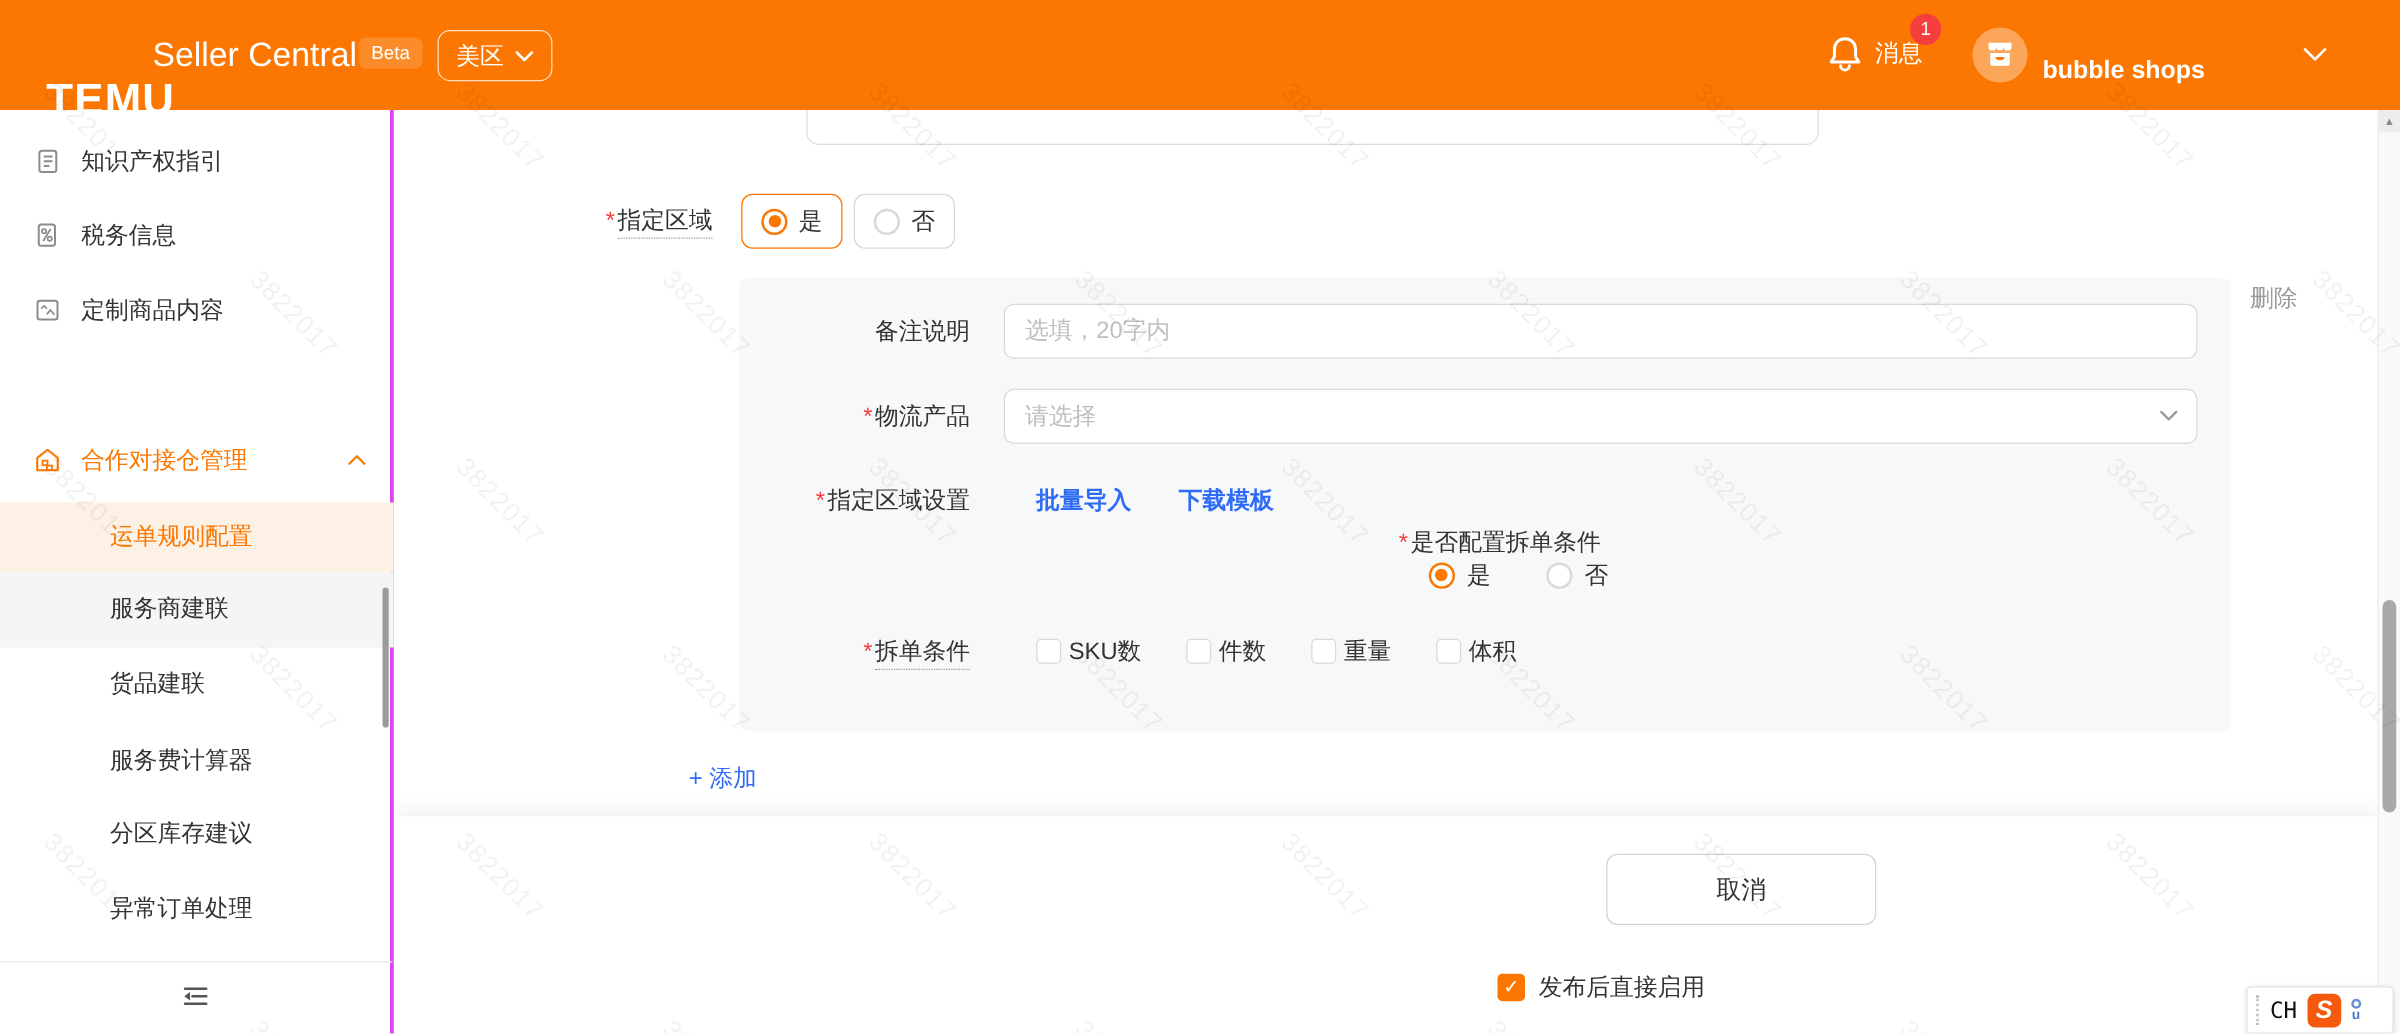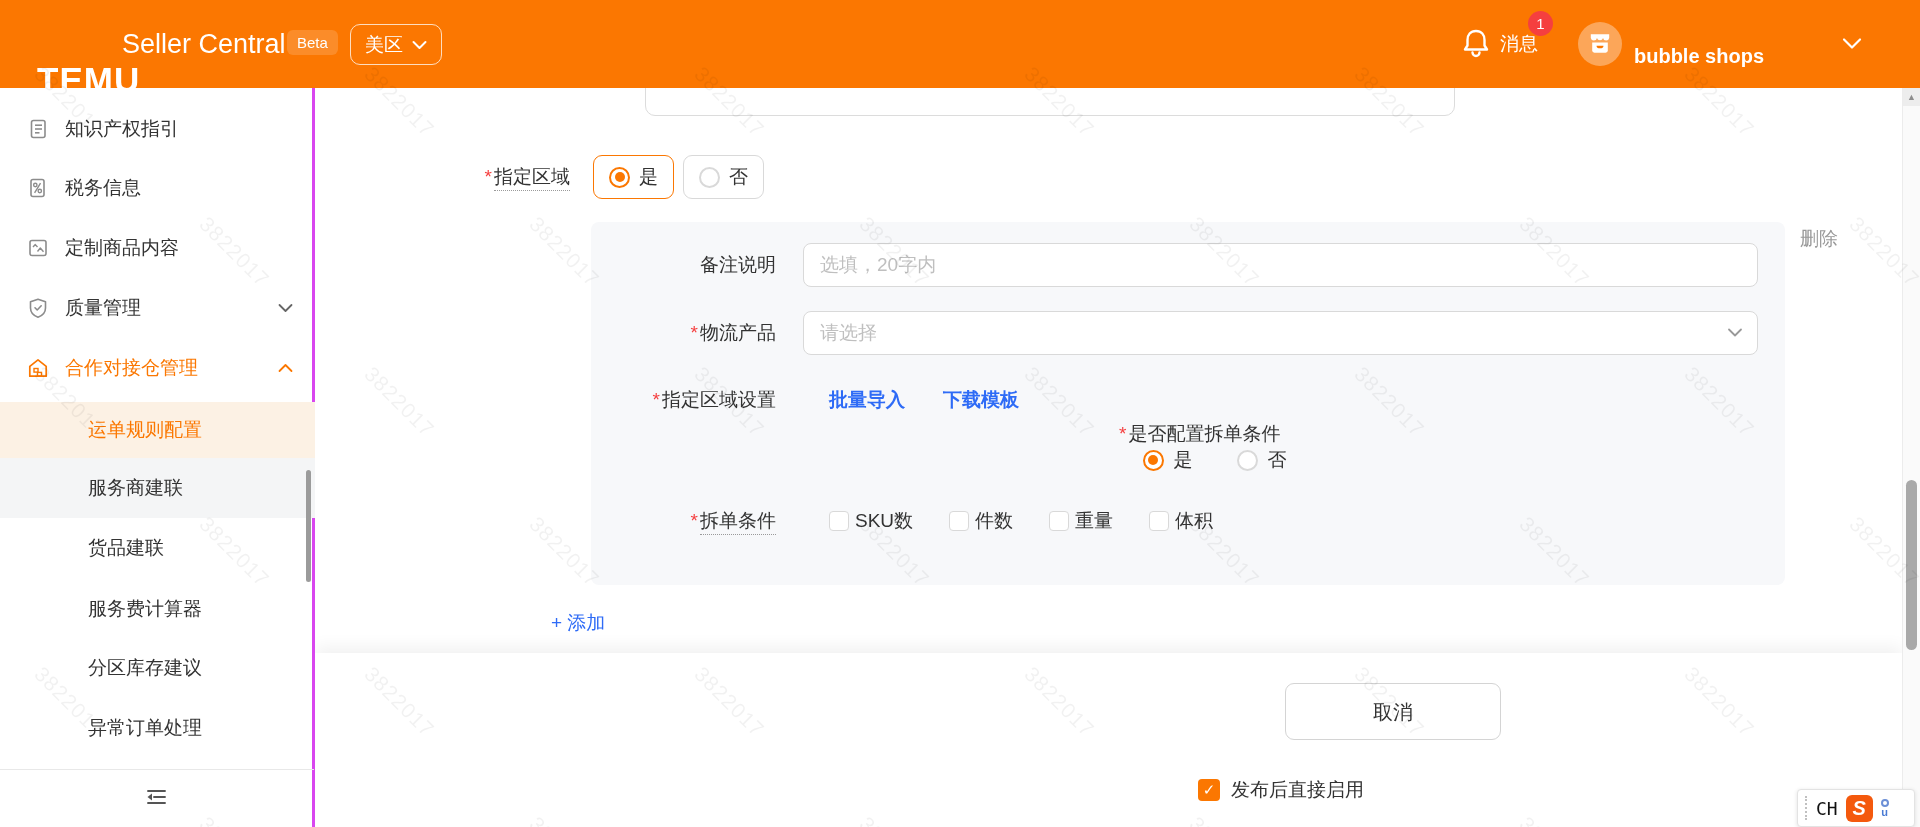--- a/index.html
+++ b/index.html
@@ -159,32 +159,20 @@
 
     <div class="menu-item" style="top:130px;">
       <svg width="24" height="24" viewBox="0 0 24 24">
         <rect x="4" y="4.5" width="16" height="15" rx="2" fill="none" stroke="#8C8C8C" stroke-width="1.6"></rect>
         <polyline points="7,11 9.3,8.6 11.5,11" fill="none" stroke="#8C8C8C" stroke-width="1.4" stroke-linejoin="round"></polyline>
         <polyline points="11.5,15.5 14.3,12 17.5,15.8" fill="none" stroke="#8C8C8C" stroke-width="1.4" stroke-linejoin="round"></polyline>
       </svg>
       <span>定制商品内容</span>
     </div>
 
-    <div class="menu-item" style="top:190px;">
-      <svg width="24" height="24" viewBox="0 0 24 24">
-        <path d="M12 3.2 L19.5 5.8 V12 C19.5 17 16.5 19.6 12 21.2 C7.5 19.6 4.5 17 4.5 12 V5.8 Z" fill="none" stroke="#8C8C8C" stroke-width="1.6" stroke-linejoin="round"></path>
-        <polyline points="9,11.8 11.2,14 15.2,9.8" fill="none" stroke="#8C8C8C" stroke-width="1.6" stroke-linecap="round" stroke-linejoin="round"></polyline>
-      </svg>
-      <span>质量管理</span>
-      <span class="chev">
-        <svg width="15" height="10" viewBox="0 0 15 10">
-            <polyline points="1.5,2 7.5,8 13.5,2" fill="none" stroke="#666" stroke-width="1.8" stroke-linecap="round" stroke-linejoin="round"></polyline>
-          </svg>
-      </span>
-    </div>
 
     <div class="menu-item active" style="top:250px;">
       <svg width="24" height="24" viewBox="0 0 24 24">
         <path d="M3.8 10.3 L12 3.8 L20.2 10.3 V20.2 H3.8 Z" fill="none" stroke="#FB7701" stroke-width="1.7" stroke-linejoin="round"></path>
         <rect x="8" y="12.5" width="4" height="3.6" fill="none" stroke="#FB7701" stroke-width="1.4"></rect>
         <rect x="11.5" y="16.4" width="4" height="3.6" fill="none" stroke="#FB7701" stroke-width="1.4"></rect>
       </svg>
       <span>合作对接仓管理</span>
       <span class="chev">
         <svg width="15" height="10" viewBox="0 0 15 10">

